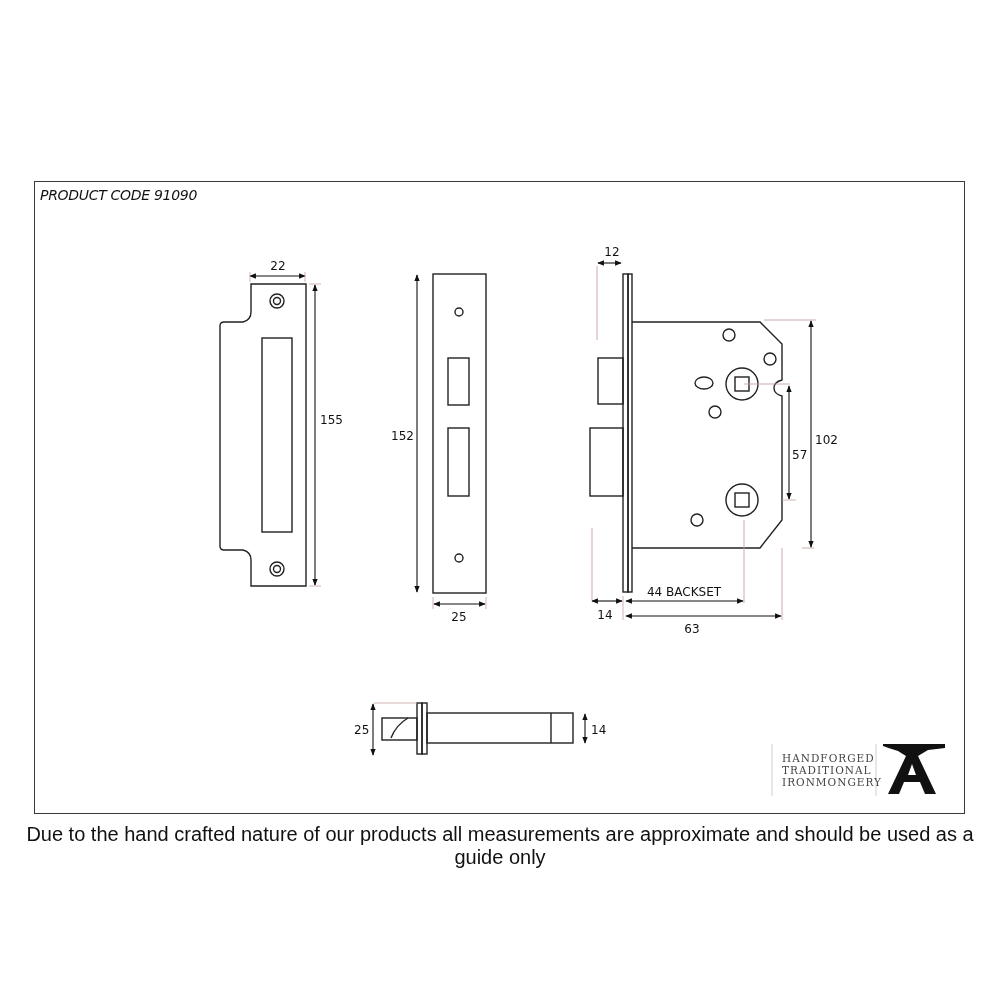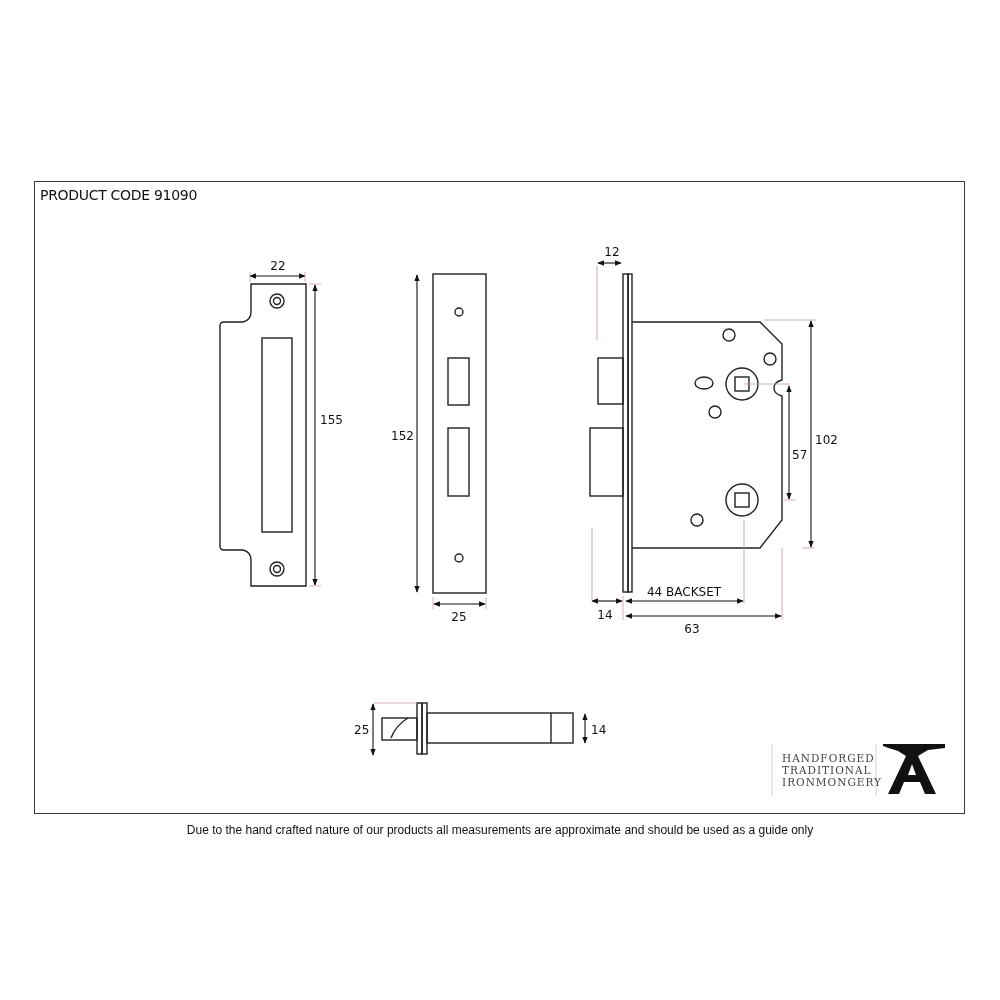--- a/index.html
+++ b/index.html
@@ -1,19 +1,19 @@
 <!DOCTYPE html>
 <html><head>
   <meta charset="utf-8">
   <style>
     html, body { margin: 0; padding: 0; background: #ffffff; }
     body { width: 1000px; height: 1000px; position: relative; overflow: hidden; font-family: "Liberation Sans", sans-serif; }
     .frame { position: absolute; left: 34px; top: 181px; width: 931px; height: 633px; border: 1.5px solid #3a3a3a; box-sizing: border-box; }
-    .product-code { position: absolute; left: 40px; top: 187px; font-family: "DejaVu Sans", sans-serif; font-size: 14px; color: #111; letter-spacing: -0.3px; }
-    .disclaimer { position: absolute; left: 0; width: 1000px; top: 823px; text-align: center; font-family: "Liberation Sans", sans-serif; font-size: 12px; color: #111; }
+    .product-code { position: absolute; left: 40px; top: 187px; font-family: "DejaVu Sans", sans-serif; font-size: 14px; color: #111; letter-spacing: -0.3px; font-style: italic; }
+    .disclaimer { position: absolute; left: 0; width: 1000px; top: 823px; text-align: center; font-family: "Liberation Sans", sans-serif; font-size: 20px; color: #111; }
     svg.drawing { position: absolute; left: 0; top: 0; }
     .dim { font-family: "DejaVu Sans", sans-serif; font-size: 12px; fill: #111; }
     .brand-text { font-family: "DejaVu Serif", serif; font-size: 10.5px; fill: #444; letter-spacing: 1px; }
   </style>
 </head>
 <body>
 
 <div class="frame"></div>
 <div class="product-code">PRODUCT CODE 91090</div>
 

